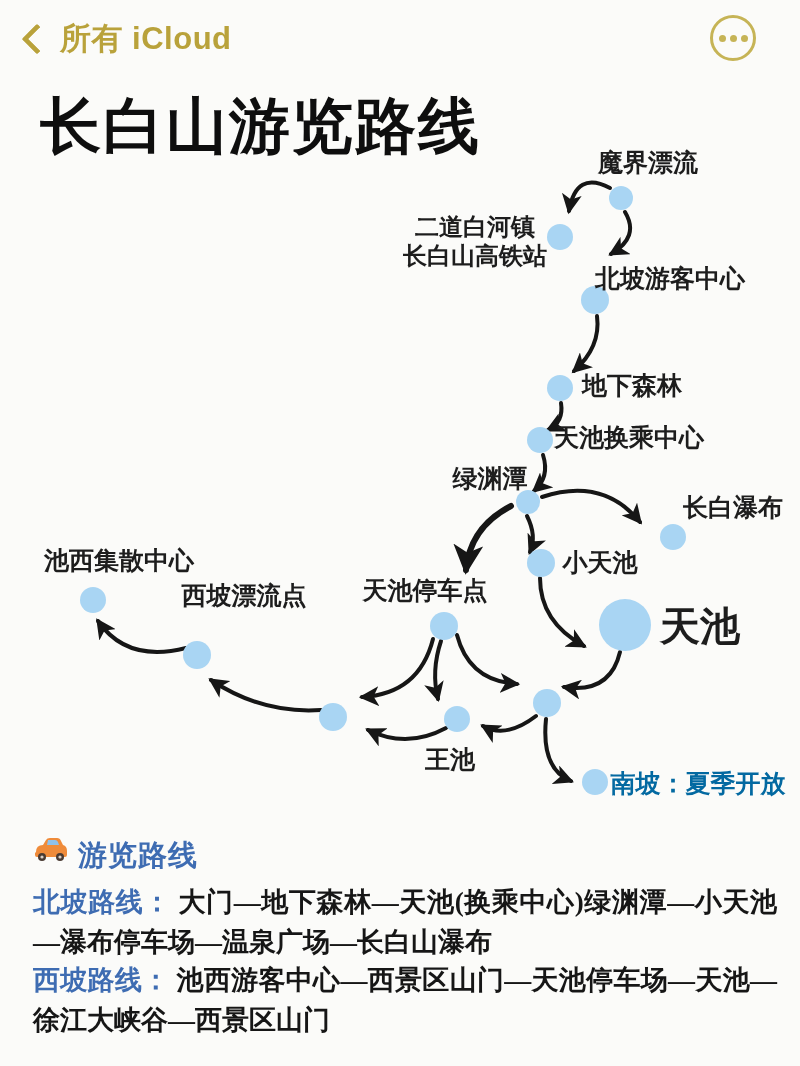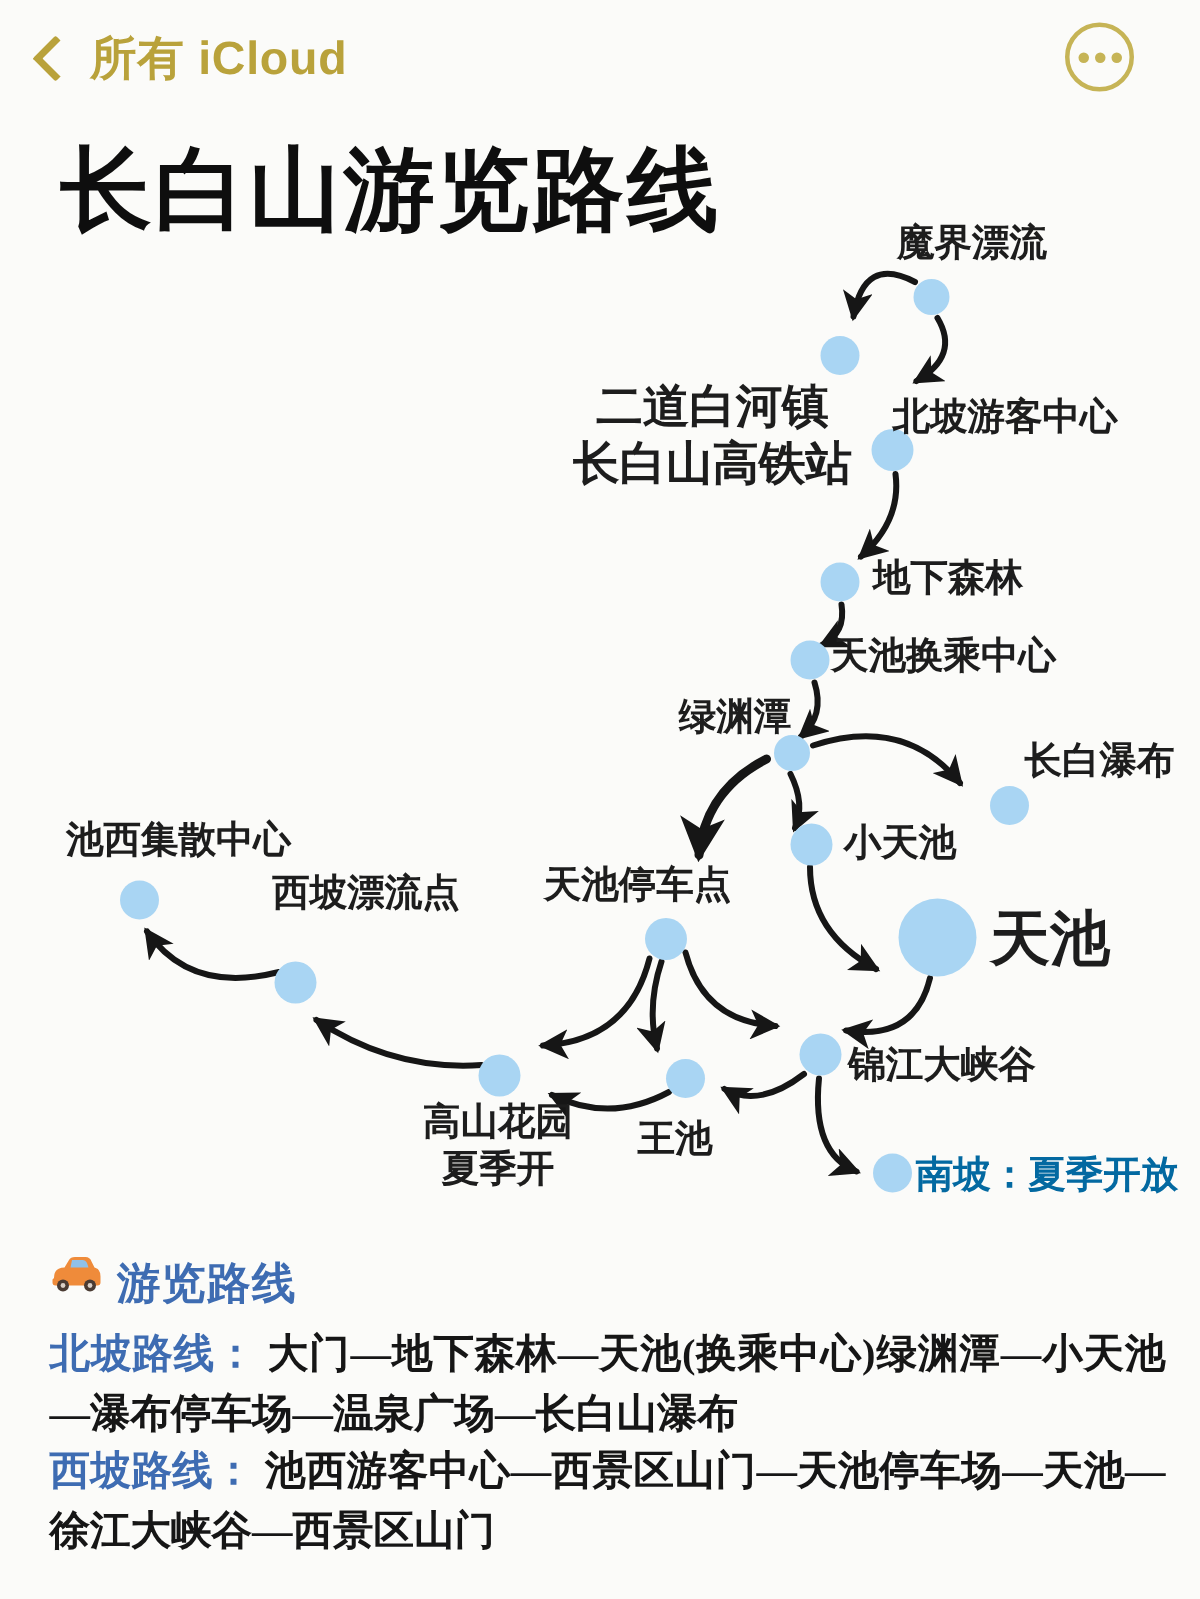--- a/index.html
+++ b/index.html
@@ -83,21 +83,21 @@
           <path d="M 446 728 Q 407 749 368 730" fill="none" stroke="#161616" stroke-width="4" stroke-linecap="round" marker-end="url(#arrowhead)"></path>
           <path d="M 321 710 Q 262 714 211 680" fill="none" stroke="#161616" stroke-width="4" stroke-linecap="round" marker-end="url(#arrowhead)"></path>
           <path d="M 186 648 Q 127 663 98 621" fill="none" stroke="#161616" stroke-width="4" stroke-linecap="round" marker-end="url(#arrowhead)"></path>
           <path d="M 546 719 Q 541 769 571 781" fill="none" stroke="#161616" stroke-width="4" stroke-linecap="round" marker-end="url(#arrowhead)"></path>
         </svg>
         <div class="node" style="left: 609px; top: 186px; width: 24px; height: 24px; background: rgb(169, 213, 243);"></div>
         <div class="node-label" style="left: 648px; top: 147px; font-size: 25px; font-weight: 600; color: rgb(29, 29, 29);">
           <div>魔界漂流</div>
         </div>
         <div class="node" style="left: 547px; top: 224px; width: 26px; height: 26px; background: rgb(169, 213, 243);"></div>
-        <div class="node-label" style="left: 475px; top: 212px; font-size: 31px; font-weight: 600; color: rgb(29, 29, 29); margin-top: 40px;">
+        <div class="node-label" style="left: 475px; top: 212px; font-size: 24px; font-weight: 600; color: rgb(29, 29, 29);">
           <div>二道白河镇</div>
           <div>长白山高铁站</div>
         </div>
         <div class="node" style="left: 581px; top: 286px; width: 28px; height: 28px; background: rgb(169, 213, 243);"></div>
         <div class="node-label" style="left: 670px; top: 263px; font-size: 25px; font-weight: 600; color: rgb(29, 29, 29);">
           <div>北坡游客中心</div>
         </div>
         <div class="node" style="left: 547px; top: 375px; width: 26px; height: 26px; background: rgb(169, 213, 243);"></div>
         <div class="node-label" style="left: 632px; top: 370px; font-size: 25px; font-weight: 600; color: rgb(29, 29, 29);">
           <div>地下森林</div>
@@ -128,32 +128,25 @@
         </div>
         <div class="node" style="left: 80px; top: 587px; width: 26px; height: 26px; background: rgb(169, 213, 243);"></div>
         <div class="node-label" style="left: 119px; top: 545px; font-size: 25px; font-weight: 600; color: rgb(29, 29, 29);">
           <div>池西集散中心</div>
         </div>
         <div class="node" style="left: 183px; top: 641px; width: 28px; height: 28px; background: rgb(169, 213, 243);"></div>
         <div class="node-label" style="left: 244px; top: 580px; font-size: 25px; font-weight: 600; color: rgb(29, 29, 29);">
           <div>西坡漂流点</div>
         </div>
         <div class="node" style="left: 319px; top: 703px; width: 28px; height: 28px; background: rgb(169, 213, 243);"></div>
-        <div class="node-label" style="left: 332px; top: 733px; font-size: 25px; font-weight: 600; color: rgb(29, 29, 29);">
-          <div>高山花园</div>
-          <div>夏季开</div>
-        </div>
         <div class="node" style="left: 444px; top: 706px; width: 26px; height: 26px; background: rgb(169, 213, 243);"></div>
         <div class="node-label" style="left: 450px; top: 744px; font-size: 25px; font-weight: 600; color: rgb(29, 29, 29);">
           <div>王池</div>
         </div>
         <div class="node" style="left: 533px; top: 689px; width: 28px; height: 28px; background: rgb(169, 213, 243);"></div>
-        <div class="node-label" style="left: 628px; top: 695px; font-size: 25px; font-weight: 600; color: rgb(29, 29, 29);">
-          <div>锦江大峡谷</div>
-        </div>
         <div class="node" style="left: 582px; top: 769px; width: 26px; height: 26px; background: rgb(169, 213, 243);"></div>
         <div class="node-label" style="left: 698px; top: 768px; font-size: 25px; font-weight: 800; color: #0369a1;">
           <div>南坡：夏季开放</div>
         </div>
       </div>
 
     <div class="routes-heading">
       <svg width="36" height="26" viewBox="0 0 36 26">
         <path d="M3 16 Q3 9 10 9 L13 4 Q14 2 17 2 L24 2 Q27 2 28 5 L30 9 Q34 10 34 15 L34 19 Q34 21 32 21 L4 21 Q2 21 2 19 L2 17 Z" fill="#ef8b3a"></path>
         <path d="M15 4 L22 4 Q24 4 25 6 L26 9 L14 9 Z" fill="#8fc1ea"></path>

